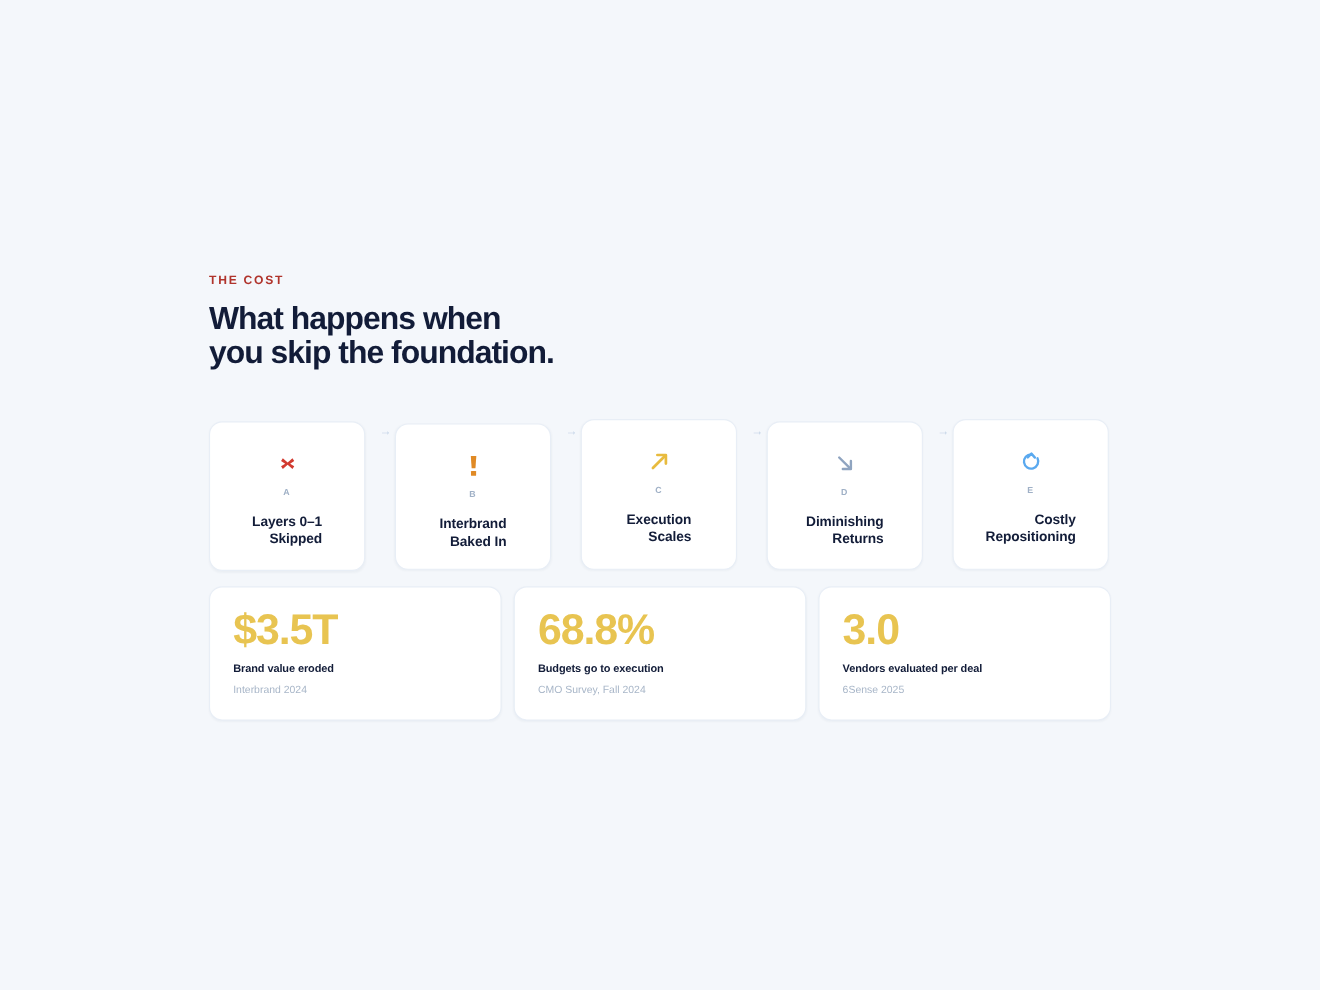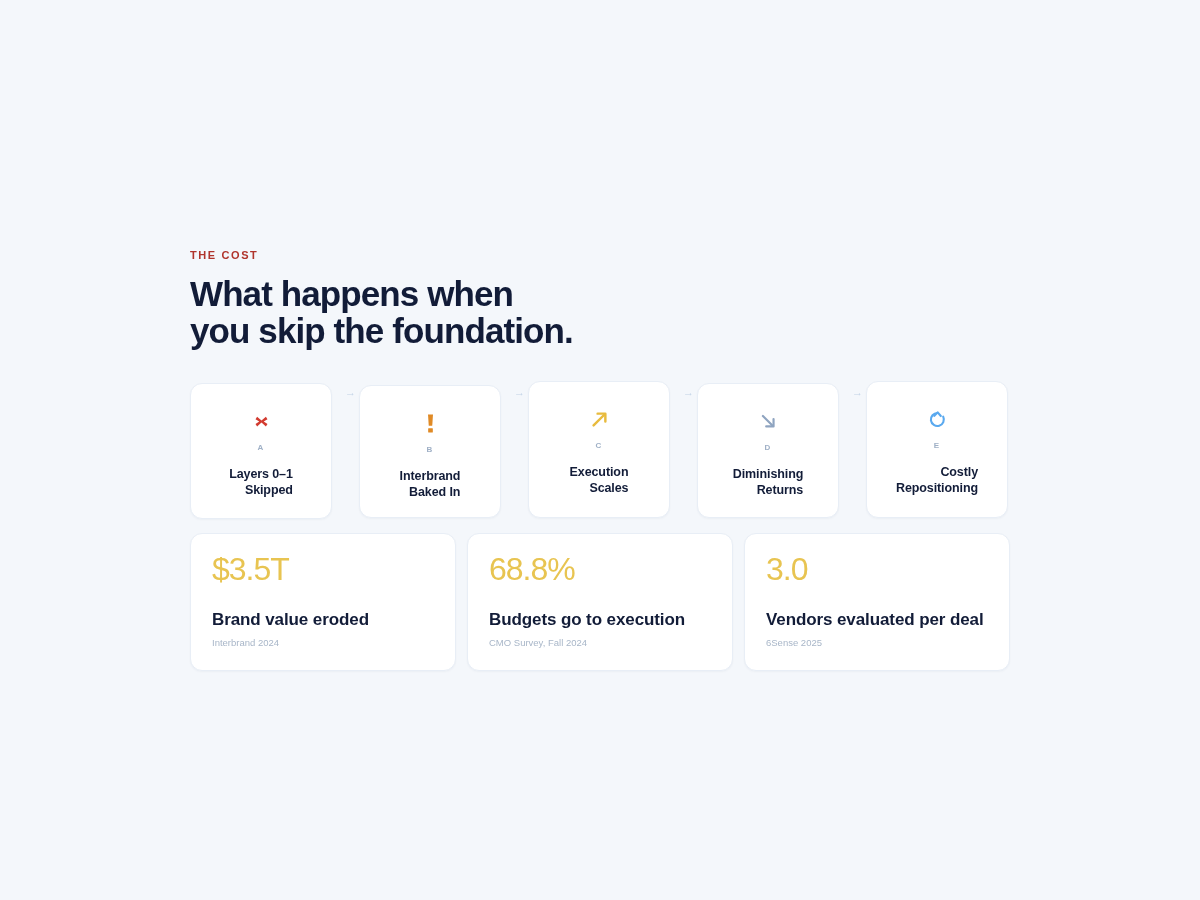--- a/index.html
+++ b/index.html
@@ -33,21 +33,21 @@
   .eyebrow {
     font-size: 11px;
     font-weight: bold;
     letter-spacing: 1.6px;
     color: #b0342c;
     margin: 0 0 14px 0;
     line-height: 1;
   }
 
   .headline {
-    font-size: 35px;
+    font-size: 29px;
     font-weight: bold;
     line-height: 1.06;
     letter-spacing: -0.9px;
     color: #121c38;
     margin: 0;
     white-space: pre-line;
   }
 
   
   .chain {
@@ -122,30 +122,30 @@
     width: 267px;
     box-sizing: border-box;
     background: #ffffff;
     border: 1px solid #e8eef6;
     border-radius: 12px;
     box-shadow: 0 1px 2px rgba(24, 44, 80, 0.04);
     padding: 19px 21px 21px 21px;
   }
 
   .stat-value {
-    font-size: 32px;
-    font-weight: normal;
+    font-size: 39px;
+    font-weight: bold;
     letter-spacing: -1px;
     line-height: 1;
     color: #e8c451;
-    margin-bottom: 25px;
+    margin-bottom: 11px;
   }
 
   .stat-label {
-    font-size: 17px;
+    font-size: 10px;
     font-weight: bold;
     color: #121c38;
     line-height: 1.2;
     margin-bottom: 7px;
     letter-spacing: -0.1px;
   }
 
   .stat-source {
     font-size: 9.5px;
     color: #a8b6c8;

